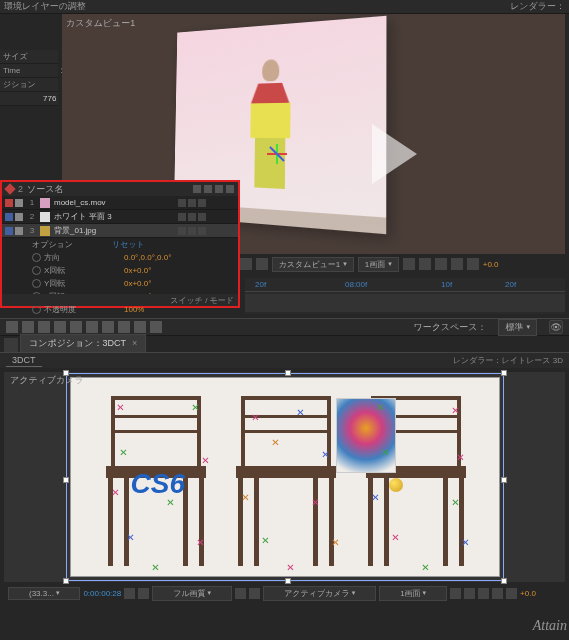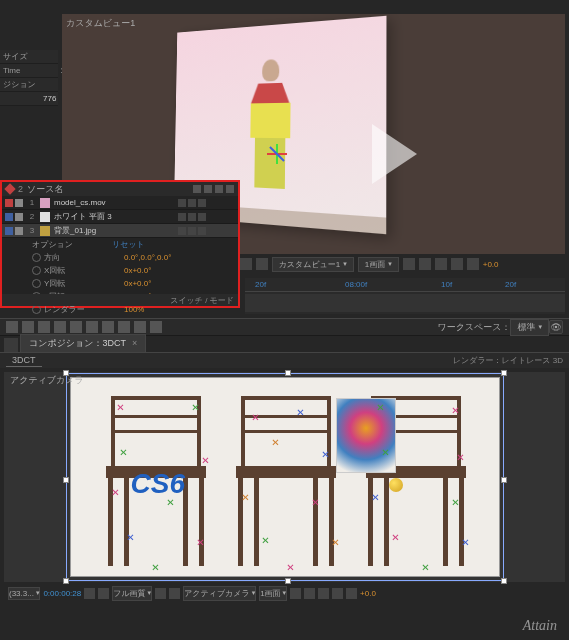--- a/index.html
+++ b/index.html
@@ -72,21 +72,21 @@
 .tc-val { color: #d89030; }
 
 .ruler { position: absolute; top: 278px; left: 245px; right: 4px; height: 36px; background: #2a2a2a; }
 .ruler-ticks { height: 14px; border-bottom: 1px solid #444; display: flex; align-items: center; font-size: 8px; color: #4080c0; position: relative; }
 .ruler-ticks span { position: absolute; }
 .ruler-bar { height: 18px; background: #333; margin-top: 2px; }
 
 .workspace-divider { height: 18px; background: #2a2a2a; border-top: 1px solid #444; border-bottom: 1px solid #1a1a1a; display: flex; align-items: center; padding: 0 6px; }
 .wd-icons { display: flex; gap: 4px; }
 .wd-icon { width: 12px; height: 12px; background: #555; }
-.wd-right { margin-left: auto; display: flex; align-items: center; gap: 0; font-size: 9px; color: #aaa; }
+.wd-right { margin-left: auto; display: flex; align-items: center; gap: 12px; font-size: 9px; color: #aaa; }
 .wd-dd { background: #333; border: 1px solid #444; padding: 1px 6px; color: #aaa; font-size: 9px; display: flex; align-items: center; gap: 3px; }
 .wd-dd::after { content: "▾"; font-size: 7px; }
 .wd-search { width: 14px; height: 14px; background: #333; border: 1px solid #444; border-radius: 2px; display: flex; align-items: center; justify-content: center; font-size: 9px; }
 
 .comp-tabs { height: 17px; background: #262626; display: flex; align-items: flex-end; padding-left: 4px; border-bottom: 1px solid #444; }
 .comp-tab-icon { width: 14px; height: 14px; background: #3a3a3a; margin-right: 2px; }
 .comp-tab { background: #3a3a3a; padding: 2px 8px; font-size: 9px; color: #ccc; border: 1px solid #444; border-bottom: none; position: relative; }
 .comp-tab .x { margin-left: 6px; color: #888; }
 
 .comp-subtabs { height: 15px; background: #2a2a2a; display: flex; align-items: center; padding: 0 6px; }
@@ -110,32 +110,36 @@
 .chair.c3 { left: 290px; }
 .art { position: absolute; top: 20px; left: 265px; width: 60px; height: 75px; background: radial-gradient(circle at 50% 40%, #e8a020 0%, #d04080 30%, #4080c0 60%, #f0ede8 90%); border: 1px solid #ccc; }
 .cs6 { position: absolute; top: 90px; left: 60px; font-size: 28px; font-weight: bold; color: #2060c0; font-style: italic; }
 .ball { position: absolute; top: 100px; left: 318px; width: 14px; height: 14px; background: radial-gradient(circle at 35% 35%, #ffe060, #d0a020); border-radius: 50%; }
 .marker { position: absolute; width: 10px; height: 10px; font-size: 10px; line-height: 10px; text-align: center; }
 .marker::before { content: "✕"; }
 .handle { position: absolute; width: 6px; height: 6px; background: #fff; border: 1px solid #888; }
 .bounding { position: absolute; border: 1px solid #88aaff; }
 
 .bottom-controls { position: absolute; bottom: 4px; left: 4px; right: 4px; height: 18px; background: #262626; display: flex; align-items: center; gap: 3px; padding: 0 4px; font-size: 8px; }
-.bc-item { background: #333; border: 1px solid #444; padding: 1px 0; color: #aaa; display: flex; align-items: center; gap: 2px; }
+.bc-item { background: #333; border: 1px solid #444; padding: 1px 20px; color: #aaa; display: flex; align-items: center; gap: 2px; }
 .bc-item.dd::after { content: "▾"; font-size: 7px; }
 .bc-time { color: #4090d0; }
 .bc-icon { width: 11px; height: 11px; background: #444; }
 .bc-val { color: #d89030; }
 
-.watermark { position: absolute; bottom: 6px; right: 12px; font-size: 14px; font-style: italic; color: rgba(255,255,255,0.5); font-family: serif; }
+.watermark { position: absolute; bottom: 6px; right: 2px; font-size: 14px; font-style: italic; color: rgba(255,255,255,0.5); font-family: serif; }
 </style>
 </head>
 <body>
 
 <div class="top-panel">
+  <div class="top-header">
+    <span class="top-header-left">環境レイヤーの調整</span>
+    <span class="top-header-right">レンダラー：</span>
+  </div>
 
   <div class="side-strip">
     <div class="side-row">
         <span class="lbl">サイズ</span>
       </div>
     <div class="side-row">
         <span class="lbl">Time</span>
         <span class="val">106</span>
       </div>
     <div class="side-row">
@@ -240,21 +244,21 @@
         <span class="plabel">Y回転</span>
         <span class="pval">0x+0.0°</span>
       </div>
     <div class="tl-prop">
         <span class="stopwatch"></span>
         <span class="plabel">Z回転</span>
         <span class="pval">0x+0.0°</span>
       </div>
     <div class="tl-prop">
         <span class="stopwatch"></span>
-        <span class="plabel">レンダラー</span>
+        <span class="plabel">不透明度</span>
         <span class="pval">100%</span>
       </div>
     <div class="tl-footer">スイッチ / モード</div>
   </div>
 
   <div class="top-controls">
     <span class="tc-icon"></span>
     <span class="tc-btn">(1/2 画質)</span>
     <span class="tc-icon"></span>
     <span class="tc-icon"></span>

